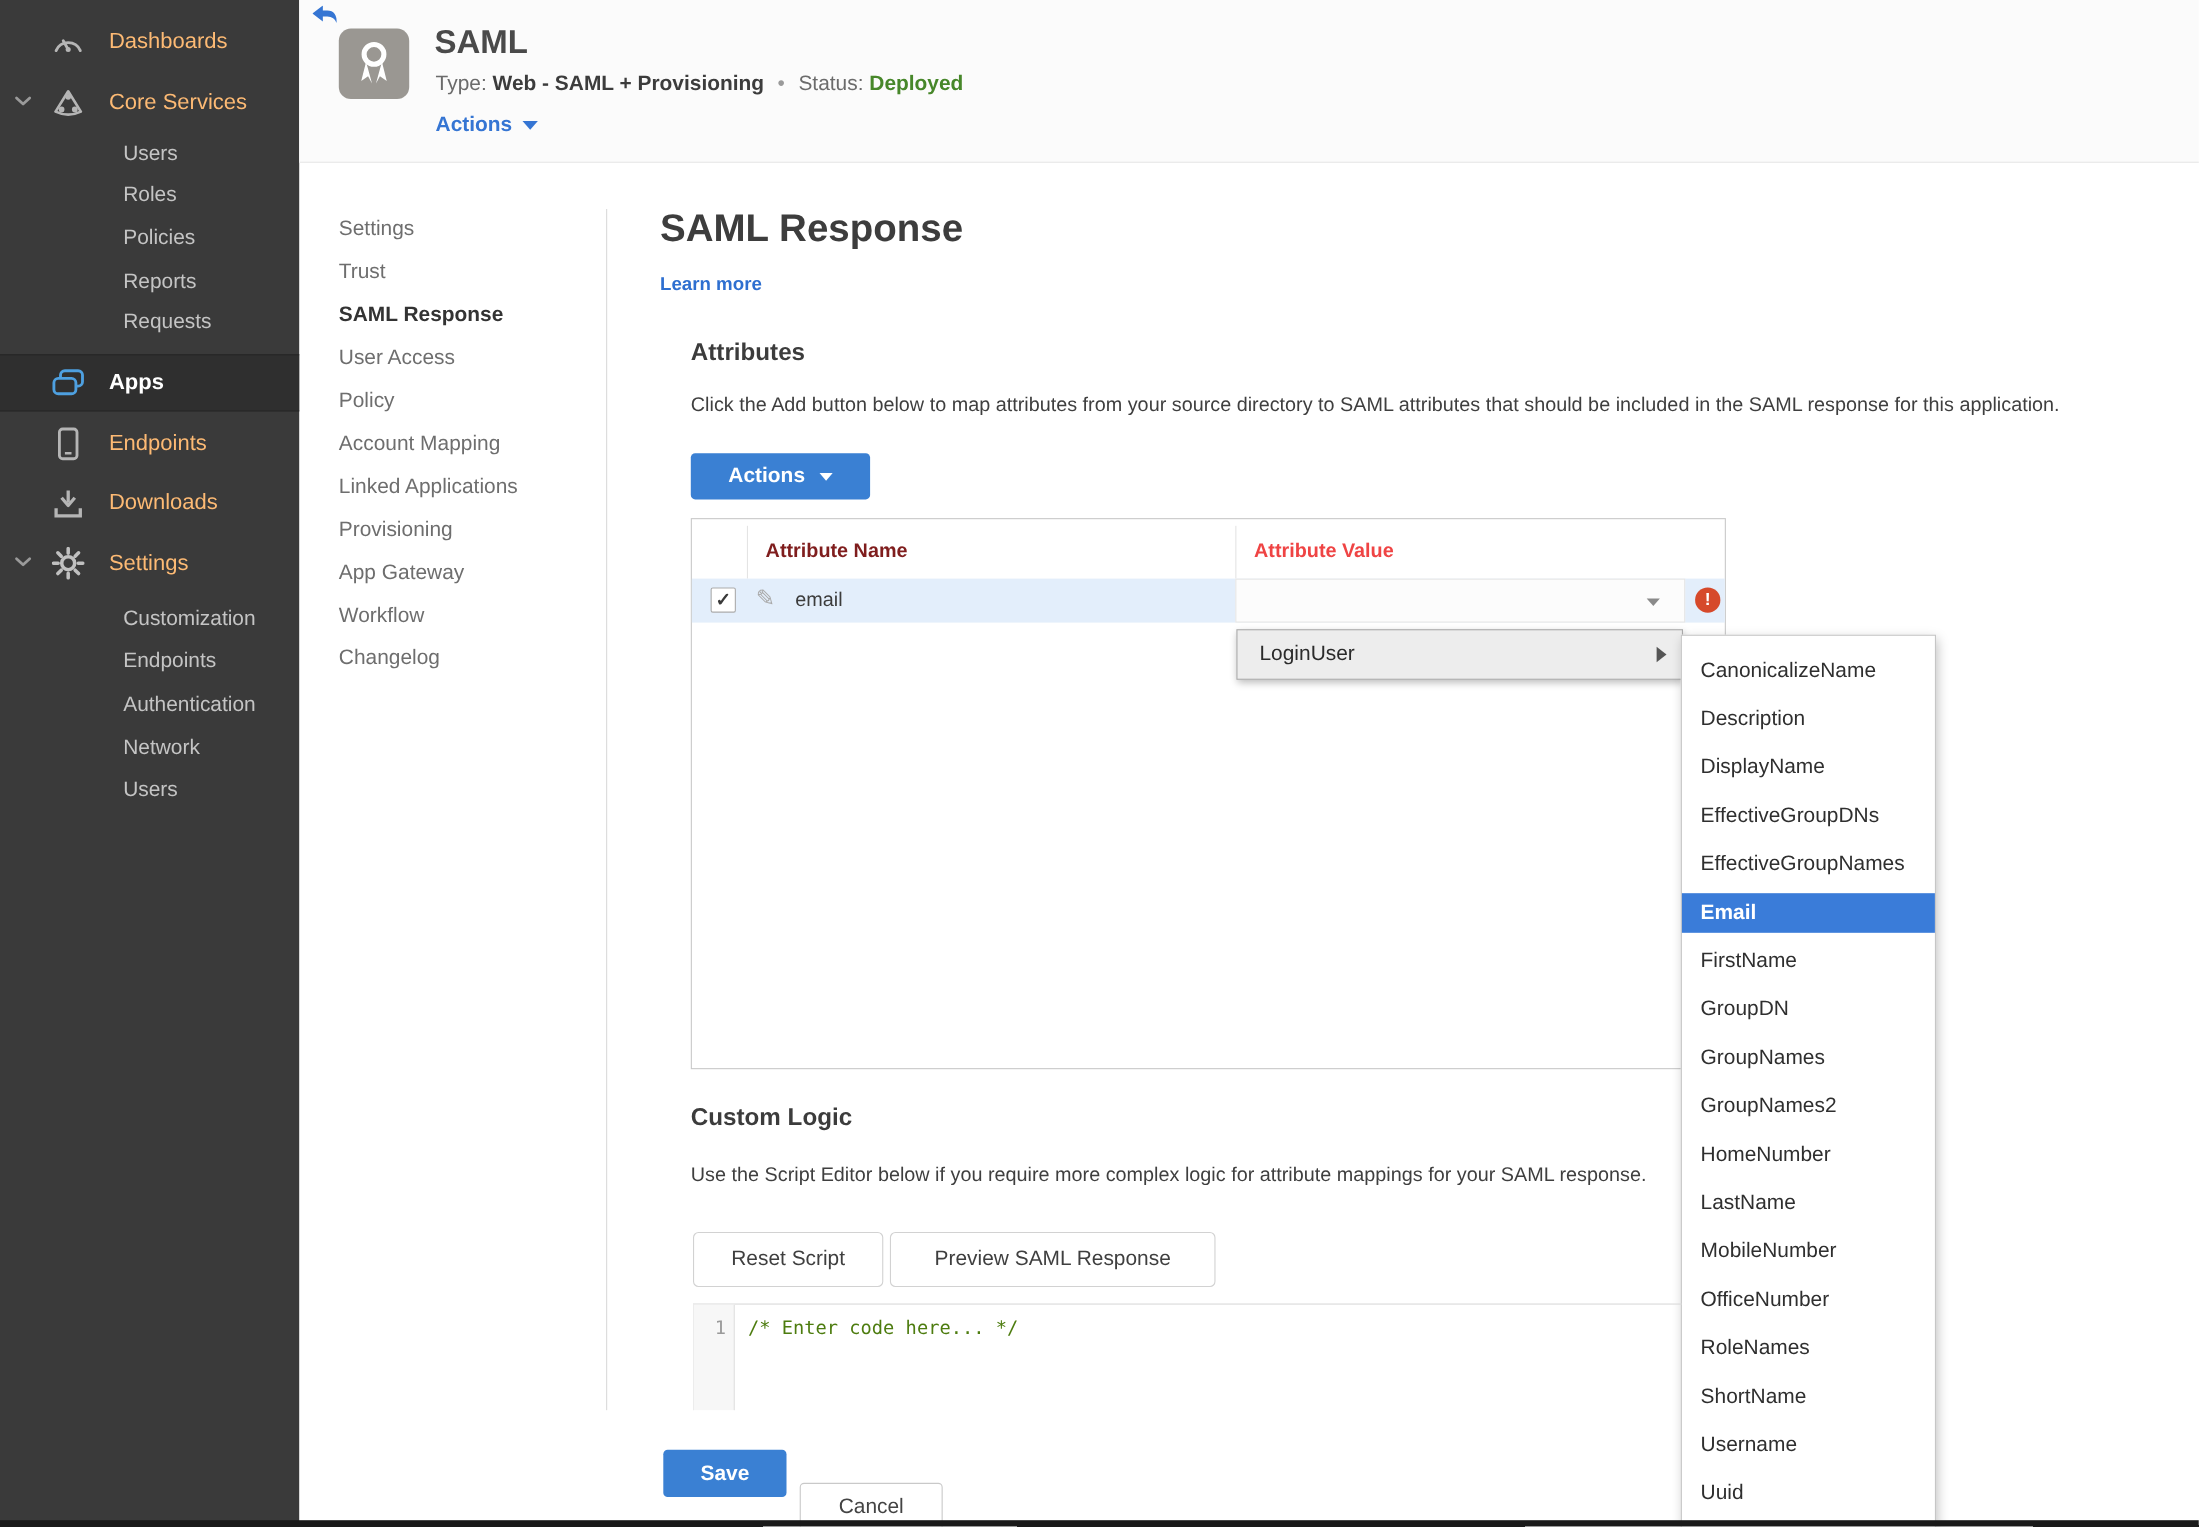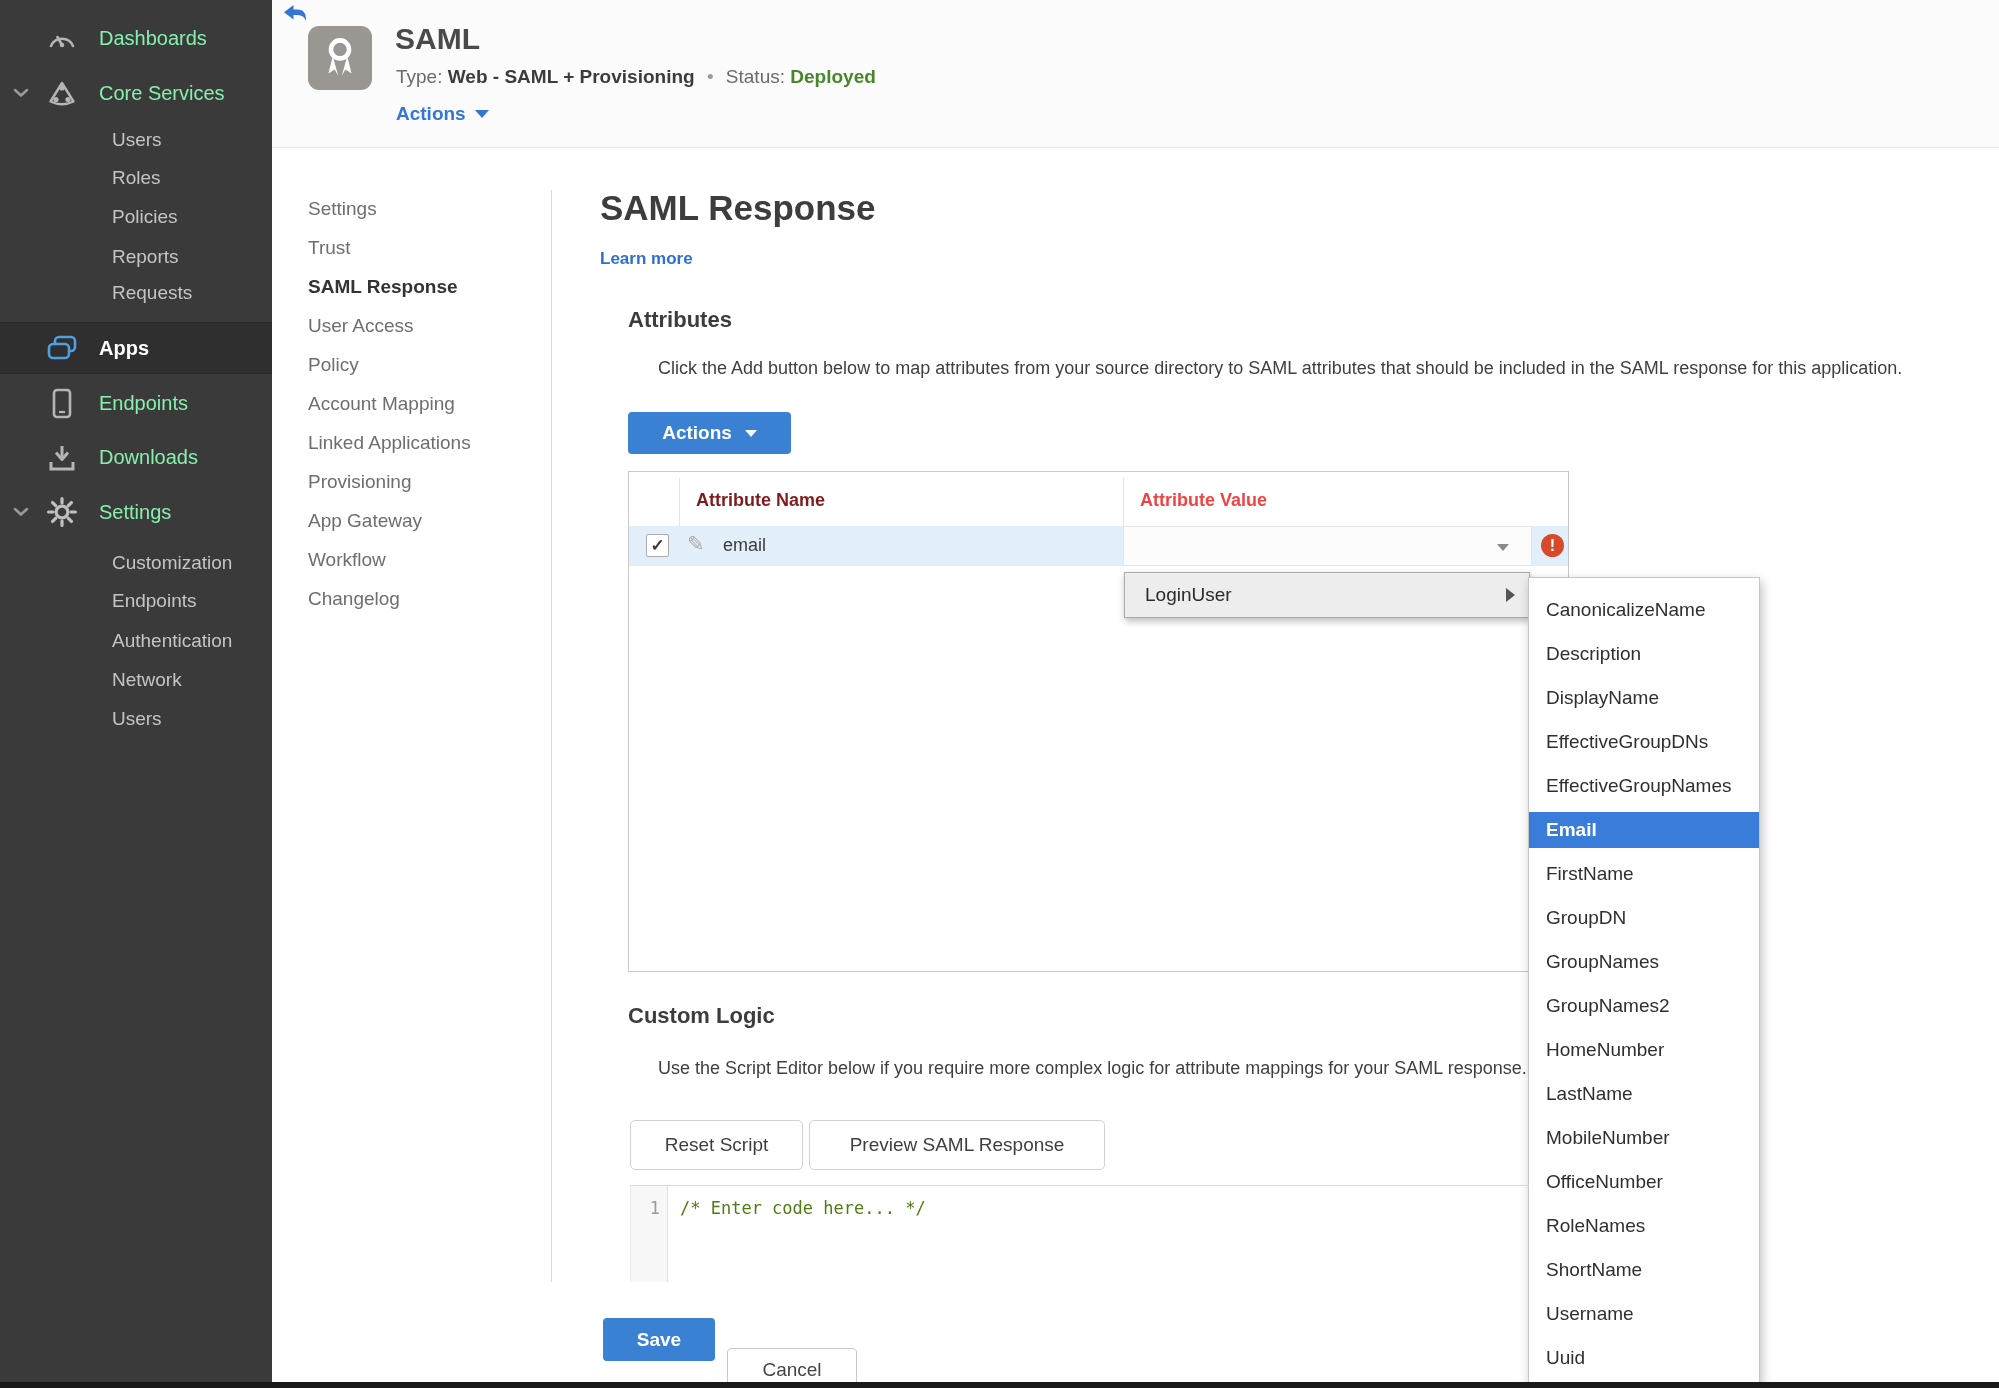--- a/index.html
+++ b/index.html
@@ -4,21 +4,21 @@
 <style>
   html,body{margin:0;padding:0;background:#fff;}
   .screen{position:relative;width:1999px;height:1388px;overflow:hidden;
           font-family:"Liberation Sans",sans-serif;color:#3d3d3d;background:#fff;}
 
   
   .sidebar{position:absolute;left:0;top:0;width:272px;height:1388px;background:#3a3a3a;}
   .side-item{position:absolute;left:0;width:272px;height:30px;display:flex;align-items:center;cursor:pointer;}
   .side-item .ic{position:absolute;left:45px;width:34px;display:flex;justify-content:center;}
   .side-item .chev{position:absolute;left:13px;}
-  .side-item .lbl{position:absolute;left:99px;font-size:20px;color:#86efac;white-space:nowrap;}
+  .side-item .lbl{position:absolute;left:99px;font-size:20px;color:#fdba74;white-space:nowrap;}
   .side-item.sub .lbl{left:112px;font-size:19px;color:#c4c4c4;}
   .side-item.active{height:50px;background:#2f2f2f;border-top:1px solid #272727;border-bottom:1px solid #272727;}
   .side-item.active .lbl{color:#ffffff;font-weight:bold;}
 
   
   .bottom-strip{position:absolute;left:0;top:1382px;width:1999px;height:6px;background:#191919;}
 
   
   .app-header{position:absolute;left:272px;top:0;width:1727px;height:147px;background:#fbfbfb;border-bottom:1px solid #e6e6e6;}
   .back{position:absolute;left:284px;top:5px;cursor:pointer;}
@@ -35,21 +35,21 @@
   
   .subnav{position:absolute;left:308px;top:189px;list-style:none;margin:0;padding:0;}
   .subnav li{height:39px;line-height:39px;font-size:19px;color:#6e6e6e;cursor:pointer;white-space:nowrap;}
   .subnav li.active{color:#333;font-weight:bold;}
   .vline{position:absolute;left:551px;top:190px;width:1px;height:1092px;background:#dadada;}
 
   
   .h1{position:absolute;left:600px;top:188px;font-size:35px;font-weight:bold;color:#3d3d3d;}
   .learn-more{position:absolute;left:600px;top:249px;font-size:17px;font-weight:bold;color:#2e6fd0;cursor:pointer;}
   .h2{font-size:22px;font-weight:bold;color:#3c3c3c;position:absolute;left:628px;}
-  .para{position:absolute;left:658px;font-size:18px;color:#3f3f3f;white-space:nowrap;}
+  .para{position:absolute;left:628px;font-size:18px;color:#3f3f3f;white-space:nowrap;}
 
   .actions-btn{position:absolute;left:628px;top:412px;width:163px;height:42px;background:#3a80d3;border-radius:4px;
                color:#fff;font-size:19px;font-weight:bold;display:flex;align-items:center;justify-content:center;gap:13px;cursor:pointer;}
   .actions-btn .tri-down{border-top-color:#fff;border-left-width:6px;border-right-width:6px;border-top-width:7px;}
 
   
   .attr-table{position:absolute;left:628px;top:471px;width:939px;height:499px;border:1px solid #c9c9c9;background:#fff;}
   .attr-head{position:absolute;left:0;top:0;width:100%;height:54px;}
   .attr-head .col1{position:absolute;left:67px;top:18px;font-size:18px;font-weight:bold;color:#7f1d1d;}
   .attr-head .col2{position:absolute;left:511px;top:18px;font-size:18px;font-weight:bold;color:#ef4444;}

